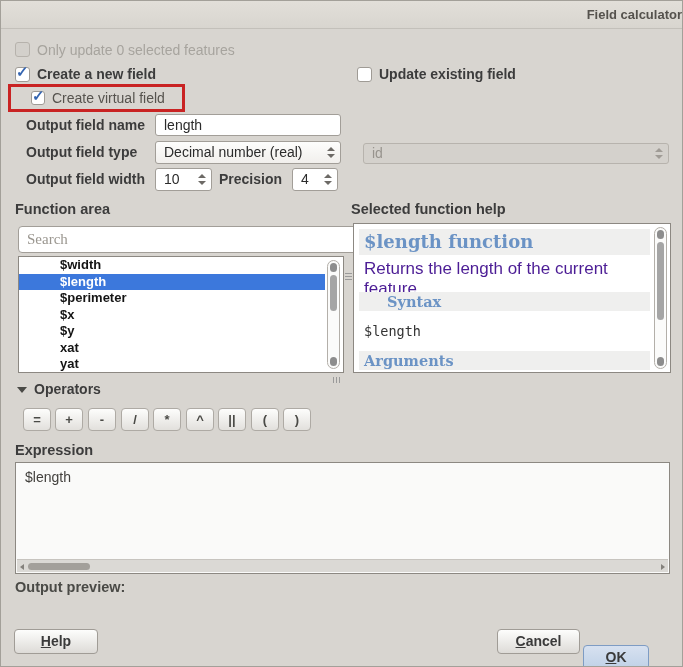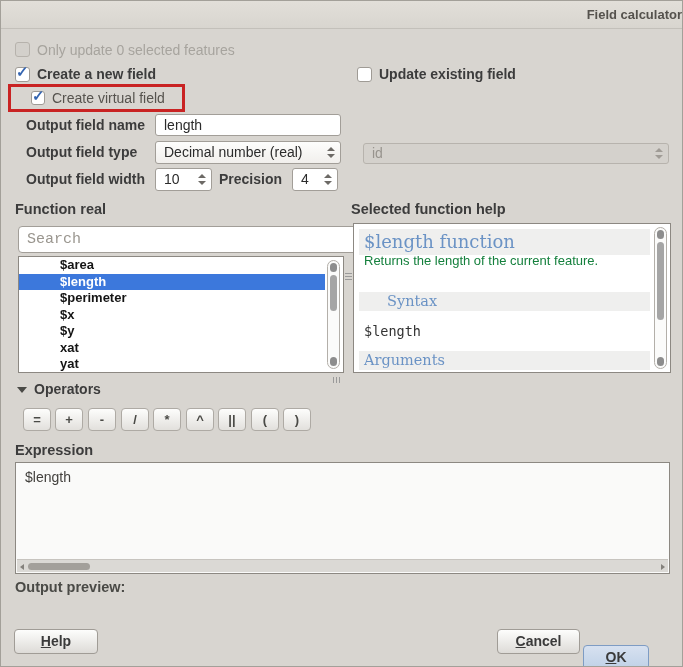--- a/index.html
+++ b/index.html
@@ -52,21 +52,21 @@
     background: #d4d1cc; color: #98948e; border-color: #b7b3ad;
   }
   .combo-disabled .tri-up { border-bottom-color: #a09c96; }
   .combo-disabled .tri-down { border-top-color: #a09c96; }
 
   
   .search-input {
     position: absolute; left: 17px; top: 225px; width: 379px; height: 27px;
     background: #fff; border: 1px solid #a29e98; border-radius: 4px;
     font-size: 15px; padding: 0 8px; color: #2b2b2b;
-    font-family: Liberation Mono, monospace;
+    font-family: Liberation Serif, serif;
   }
   .search-input::placeholder { color: #9a968f; opacity: 1; }
   .fnlist {
     position: absolute; left: 17px; top: 255px; width: 326px; height: 117px;
     background: #fff; border: 1px solid #8c8882; overflow: hidden;
   }
   .fn-row {
     height: 16.5px; line-height: 16.5px; padding-left: 41px;
     font-size: 13px; font-weight: 600; color: #141414;
     margin-right: 18px; white-space: nowrap;
@@ -83,25 +83,25 @@
   .sb-thumb { position: absolute; left: 2px; width: 7px; background: #a5a5a5; border-radius: 4px; }
 
   
   .helpbox {
     position: absolute; left: 352px; top: 222px; width: 318px; height: 150px;
     background: #fff; border: 1px solid #8c8882; overflow: hidden;
   }
   .help-stripe {
     position: absolute; left: 5px; right: 20px; background: #efefee;
     font-family: "DejaVu Serif", "Liberation Serif", serif;
-    font-weight: normal; color: #6b93c5; padding-left: 5px;
+    font-weight: bold; color: #6b93c5; padding-left: 5px;
   }
   .help-title { top: 5px; height: 26px; line-height: 26px; font-size: 18px; }
   .help-sub { height: 19px; line-height: 19px; font-size: 14.5px; }
-  .help-desc { position: absolute; left: 10px; top: 29px; font-size: 13px; color: #15803d; }
+  .help-desc { position: absolute; left: 10px; top: 35px; font-size: 17px; color: #4c1d95; }
   .help-code { position: absolute; left: 10px; top: 99px; font-size: 13.5px; color: #333; font-family: "DejaVu Sans Mono", monospace; }
 
   
   .grip-v { position: absolute; left: 344px; top: 272px; width: 7px; height: 8px;
     background: repeating-linear-gradient(#9a9a9a 0 1px, transparent 1px 3px); }
   .grip-h { position: absolute; left: 332px; top: 376px; width: 9px; height: 6px;
     background: repeating-linear-gradient(90deg, #9a9a9a 0 1px, transparent 1px 3px); }
 
   
   .collapse-tri { position: absolute; left: 16px; top: 386px; width: 0; height: 0;
@@ -198,27 +198,27 @@
   </div>
 
   <div class="field combo-disabled" style="left:362px; top:130px; width:306px; height:21px; line-height:15px;margin-top:12px;">
     <span>id</span>
     <span class="spin-arrows">
       <span class="tri-up"></span>
       <span class="tri-down"></span>
     </span>
   </div>
 
-  <span class="lbl bold" style="left:14px; top:200px; font-size:14.5px;">Function real</span>
+  <span class="lbl bold" style="left:14px; top:200px; font-size:14.5px;">Function area</span>
   <span class="lbl bold" style="left:350px; top:200px; font-size:14.5px;">Selected function help</span>
 
   <input class="search-input" placeholder="Search" style="">
 
   <div class="fnlist">
-    <div class="fn-row"><span>$area</span></div>
+    <div class="fn-row"><span>$width</span></div>
     <div class="fn-row sel"><span>$length</span></div>
     <div class="fn-row"><span>$perimeter</span></div>
     <div class="fn-row"><span>$x</span></div>
     <div class="fn-row"><span>$y</span></div>
     <div class="fn-row"><span>xat</span></div>
     <div class="fn-row"><span>yat</span></div>
     <div class="vscroll">
       <span class="sb-cap top"></span>
       <span class="sb-thumb" style="top:14px; height:36px;"></span>
       <span class="sb-cap bottom"></span>

